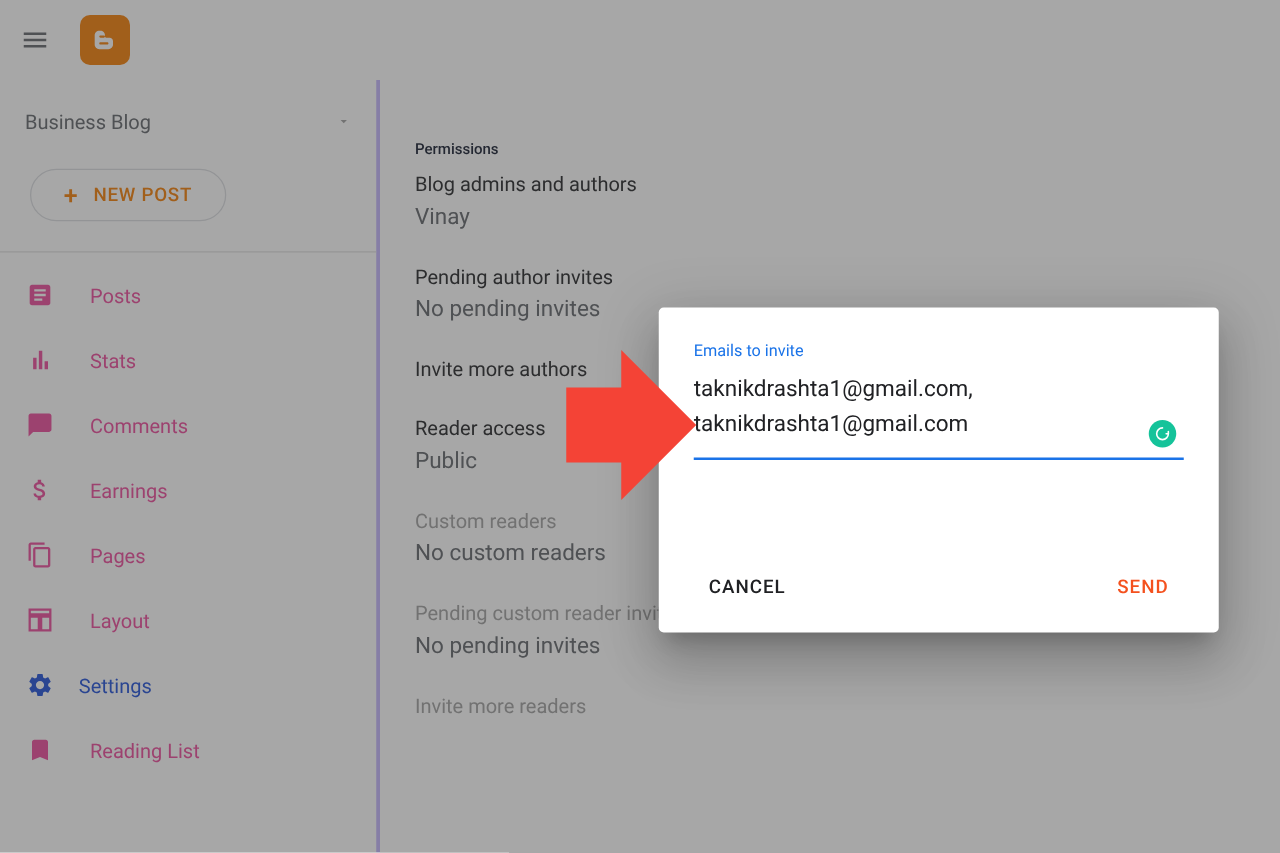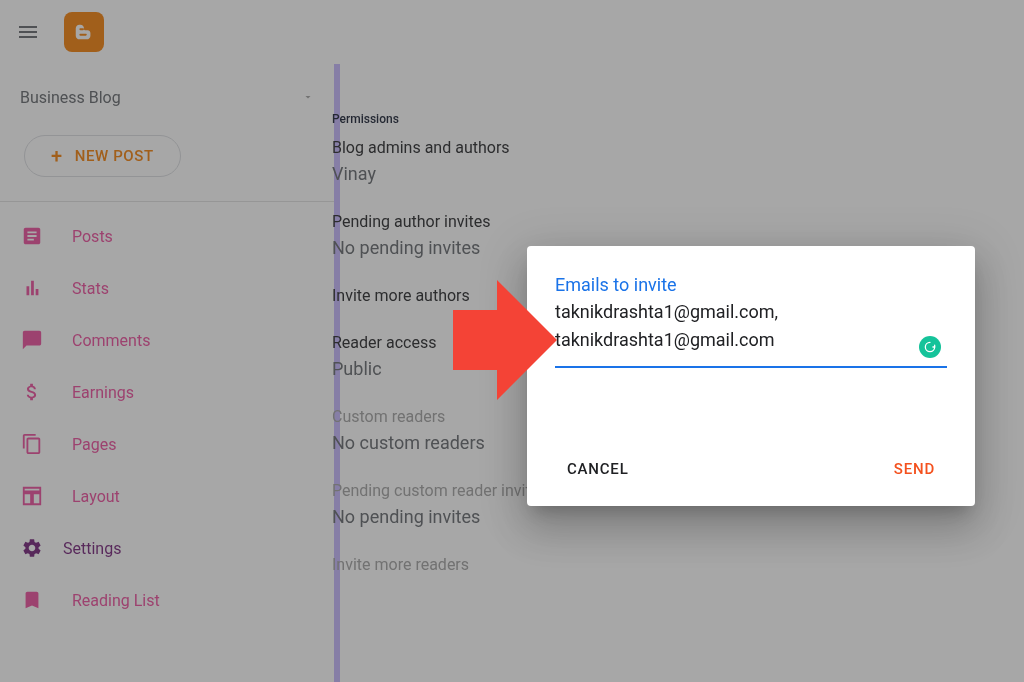--- a/index.html
+++ b/index.html
@@ -40,24 +40,24 @@
     }
     .logo svg {
       width: 22px;
       height: 22px;
       fill: #fff;
     }
     .sidebar {
       position: absolute;
       left: 0;
       top: 64px;
-      width: 340px;
+      width: 304px;
       height: calc(100% - 64px);
       background: #fff;
-      border-right: 6px solid #c4b5fd;
+      border-right: 3px solid #c4b5fd;
       padding-top: 8px;
     }
     .blog-selector {
       display: flex;
       align-items: center;
       justify-content: space-between;
       padding: 16px 20px;
       color: #5f6368;
       font-size: 16px;
       cursor: pointer;
@@ -91,21 +91,21 @@
     }
     .nav-item {
       display: flex;
       align-items: center;
       padding: 14px 20px;
       color: #ec4899;
       cursor: pointer;
       gap: 28px;
     }
     .nav-item.active {
-      color: #701a75;
+      color: #1d4ed8;
       gap: 19px;
     }
     .nav-item .icon {
       width: 24px;
       height: 24px;
       display: flex;
       align-items: center;
       justify-content: center;
     }
     .nav-item .icon svg {
@@ -163,21 +163,21 @@
     }
     .field-wrapper {
       position: relative;
       padding-top: 18px;
       padding-bottom: 8px;
     }
     .dialog-label {
       position: absolute;
       top: 0;
       left: 0;
-      font-size: 18px;
+      font-size: 13px;
       color: #1a73e8;
     }
     .dialog-input {
       width: 100%;
       border: none;
       border-bottom: 2px solid #1a73e8;
       font-size: 18px;
       color: #202124;
       padding: 6px 36px 12px 0;
       line-height: 1.55;

